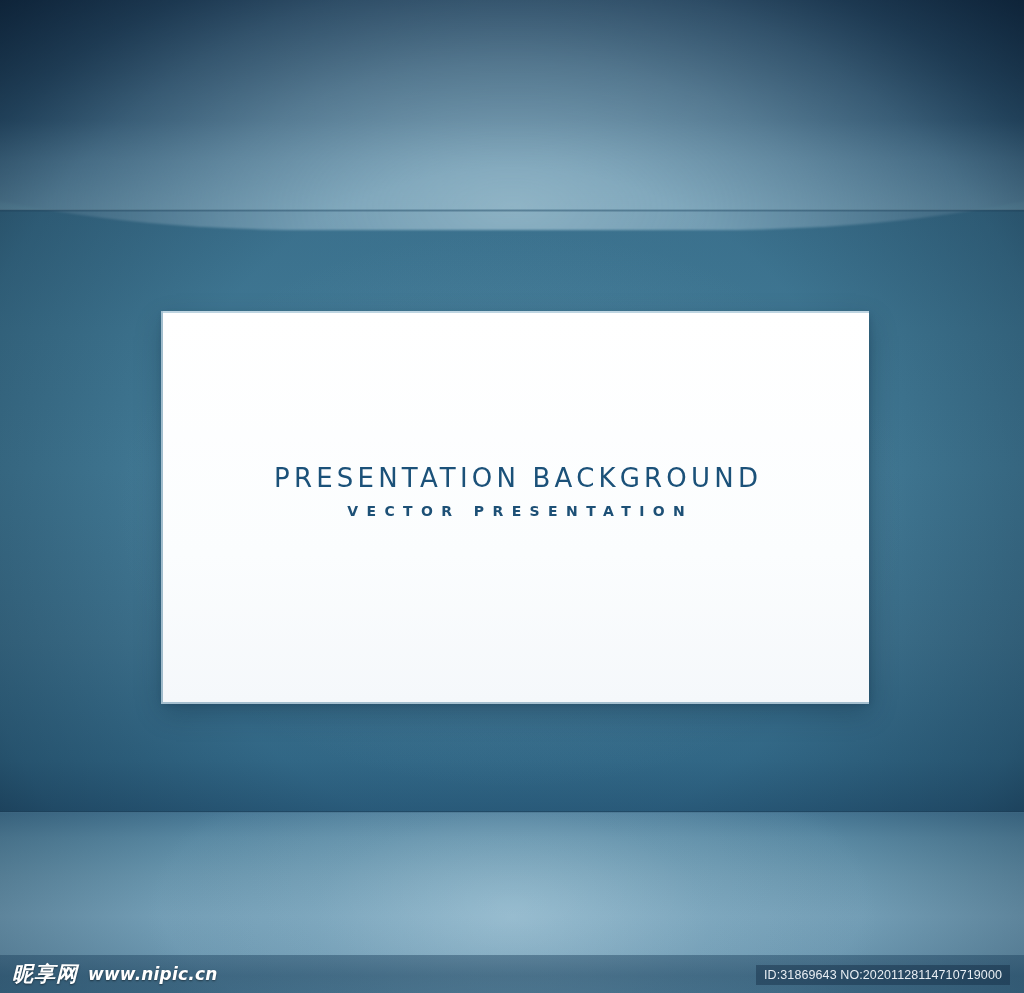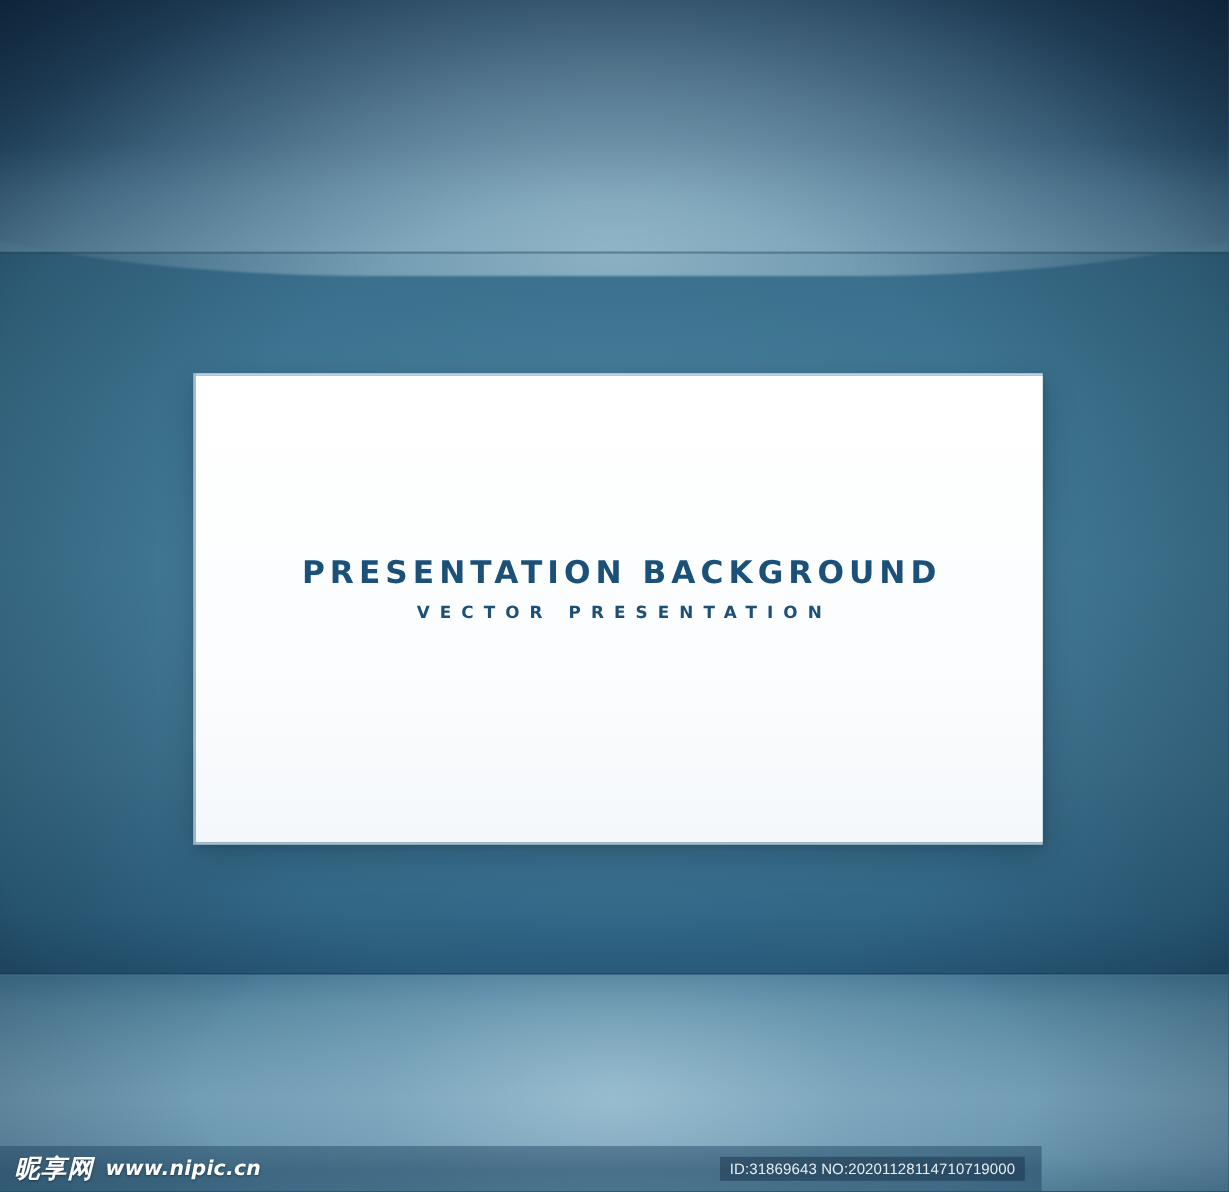--- a/index.html
+++ b/index.html
@@ -166,21 +166,21 @@
   .card-text {
     position: absolute;
     left: 0;
     top: 152px;
     width: 100%;
     text-align: center;
   }
   .card-title {
     font-family: "DejaVu Sans", sans-serif;
     font-size: 26px;
-    font-weight: 700;
+    font-weight: 400;
     letter-spacing: 4.2px;
     color: #1b5179;
     line-height: 1.05;
     white-space: nowrap;
     text-indent: 4.2px;
   }
   .card-subtitle {
     margin-top: 11px;
     font-family: "DejaVu Sans", sans-serif;
     font-size: 14px;
@@ -189,21 +189,21 @@
     color: #1d5076;
     white-space: nowrap;
     text-indent: 8.4px;
   }
 
   
   .footer {
     position: absolute;
     left: 0;
     bottom: 0;
-    width: 868px;
+    width: 1024px;
     height: 38px;
     background: linear-gradient(to bottom,
         rgba(22,58,86,0.42) 0%,
         rgba(26,64,92,0.52) 55%,
         rgba(30,70,98,0.46) 100%);
     display: flex;
     align-items: center;
     justify-content: space-between;
   }
   .footer-left {

